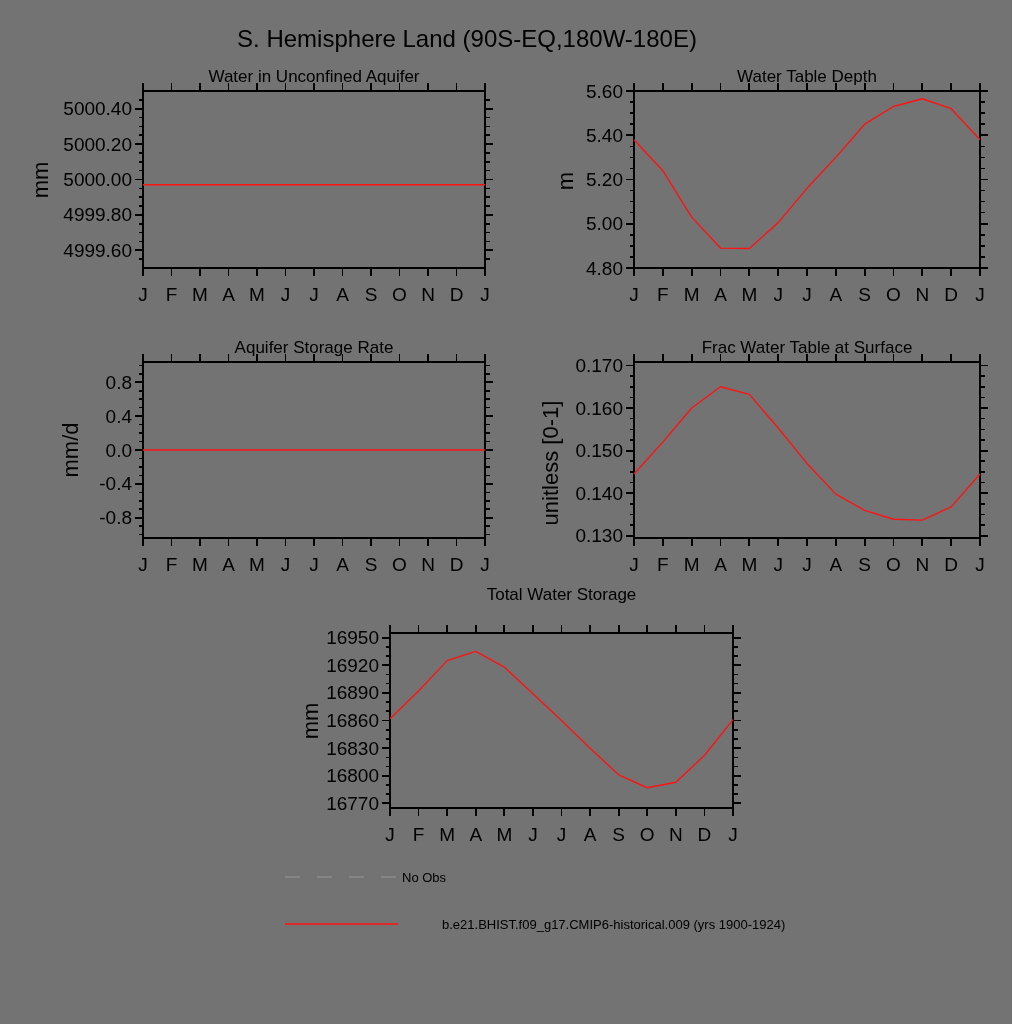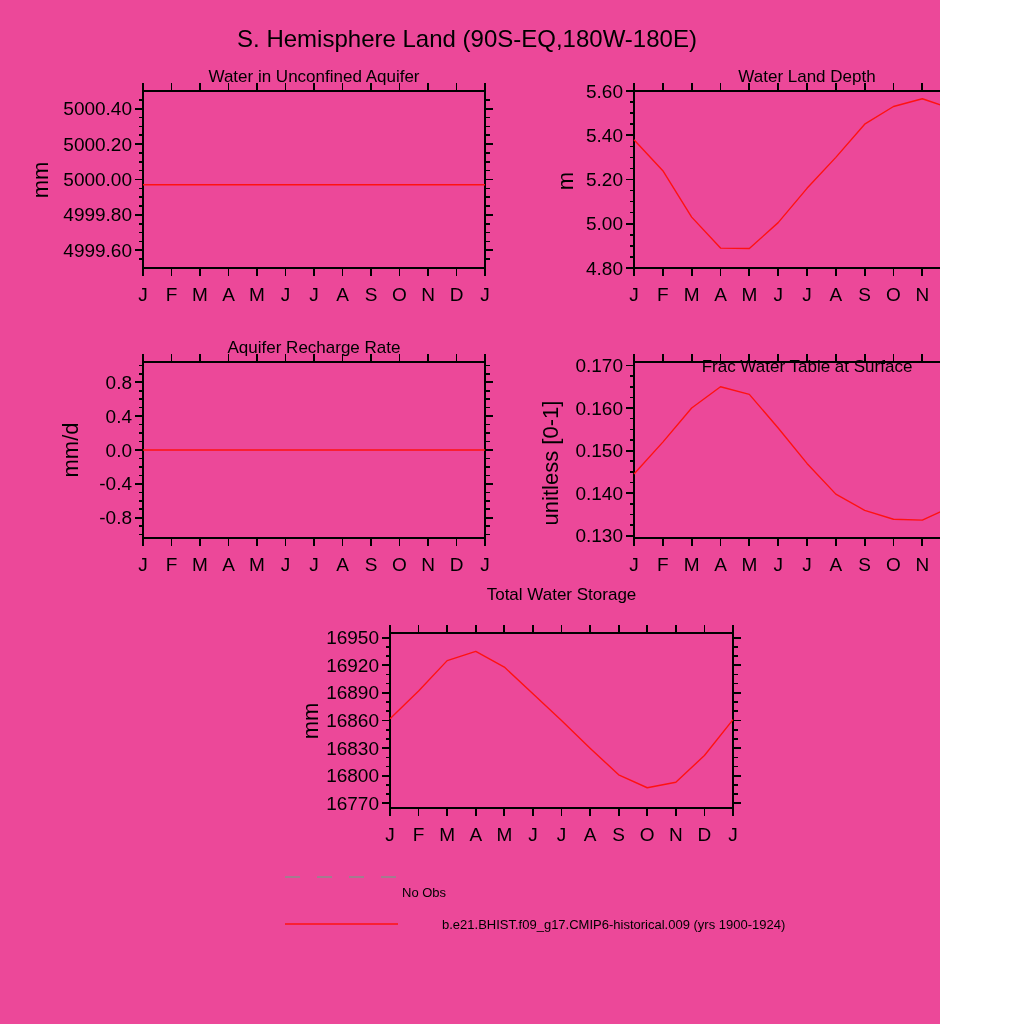--- a/index.html
+++ b/index.html
@@ -1,17 +1,17 @@
 <!DOCTYPE html>
 <html><head>
 <meta charset="utf-8">
 <style>
   html,body{margin:0;padding:0;background:#ffffff;}
   body{font-family:"Liberation Sans","DejaVu Sans",sans-serif;color:#000;}
-  #canvas{position:relative;width:940px;height:1024px;background:#ec4899;overflow:hidden;}
+  #canvas{position:relative;width:1012px;height:1024px;background:#737373;overflow:hidden;}
   .main-title{position:absolute;top:26px;left:0;width:934px;text-align:center;font-size:24px;line-height:26px;white-space:nowrap;}
   .panel-title{position:absolute;text-align:center;font-size:17px;line-height:18px;white-space:nowrap;}
   .y-title{position:absolute;width:160px;height:24px;line-height:24px;font-size:22px;text-align:center;transform:rotate(-90deg);transform-origin:center center;white-space:nowrap;}
   svg.plot{position:absolute;overflow:visible;}
   svg.legend-line{position:absolute;overflow:visible;}
   .legend-label{position:absolute;font-size:13px;line-height:16px;white-space:nowrap;}
 </style>
 </head>
 <body>
 
@@ -104,21 +104,21 @@
         <line x1="90.5" y1="164.45000000054733" x2="95" y2="164.45000000054733" stroke="#000000" stroke-width="1.6" shape-rendering="crispEdges"></line>
         <line x1="437" y1="164.45000000054733" x2="441.5" y2="164.45000000054733" stroke="#000000" stroke-width="1.6" shape-rendering="crispEdges"></line>
         <line x1="90.5" y1="182.15000000061173" x2="95" y2="182.15000000061173" stroke="#000000" stroke-width="1.6" shape-rendering="crispEdges"></line>
         <line x1="437" y1="182.15000000061173" x2="441.5" y2="182.15000000061173" stroke="#000000" stroke-width="1.6" shape-rendering="crispEdges"></line>
         <rect x="95" y="14" width="342" height="177" fill="none" stroke="#000000" stroke-width="2" shape-rendering="crispEdges"></rect>
         <polyline points="95.00,107.81 123.50,107.81 152.00,107.81 180.50,107.81 209.00,107.81 237.50,107.81 266.00,107.81 294.50,107.81 323.00,107.81 351.50,107.81 380.00,107.81 408.50,107.81 437.00,107.81" fill="none" stroke="#ff1212" stroke-width="1.4" stroke-linejoin="round" stroke-linecap="butt"></polyline>
       </svg>
   </div>
 
   <div>
-    <div class="panel-title" style="left:634px;top:68px;width:346px;">Water Land Depth</div>
+    <div class="panel-title" style="left:634px;top:68px;width:346px;">Water Table Depth</div>
     <div class="y-title" style="left:486px;top:169px;">m</div>
     <svg class="plot" id="plot-1" width="463" height="239" style="left: 539px; top: 77px;">
         <line x1="95" y1="191" x2="95" y2="199" stroke="#000000" stroke-width="1.8" shape-rendering="crispEdges"></line>
         <line x1="95" y1="14" x2="95" y2="6" stroke="#000000" stroke-width="1.8" shape-rendering="crispEdges"></line>
         <text x="95" y="224" text-anchor="middle" font-size="19" fill="#000000">J</text>
         <line x1="123.83333333333333" y1="191" x2="123.83333333333333" y2="199" stroke="#000000" stroke-width="1.8" shape-rendering="crispEdges"></line>
         <line x1="123.83333333333333" y1="14" x2="123.83333333333333" y2="6" stroke="#000000" stroke-width="1.8" shape-rendering="crispEdges"></line>
         <text x="123.83333333333333" y="224" text-anchor="middle" font-size="19" fill="#000000">F</text>
         <line x1="152.66666666666666" y1="191" x2="152.66666666666666" y2="199" stroke="#000000" stroke-width="1.8" shape-rendering="crispEdges"></line>
         <line x1="152.66666666666666" y1="14" x2="152.66666666666666" y2="6" stroke="#000000" stroke-width="1.8" shape-rendering="crispEdges"></line>
@@ -191,21 +191,21 @@
         <line x1="90.5" y1="168.8749999999995" x2="95" y2="168.8749999999995" stroke="#000000" stroke-width="1.6" shape-rendering="crispEdges"></line>
         <line x1="441" y1="168.8749999999995" x2="445.5" y2="168.8749999999995" stroke="#000000" stroke-width="1.6" shape-rendering="crispEdges"></line>
         <line x1="90.5" y1="179.93749999999946" x2="95" y2="179.93749999999946" stroke="#000000" stroke-width="1.6" shape-rendering="crispEdges"></line>
         <line x1="441" y1="179.93749999999946" x2="445.5" y2="179.93749999999946" stroke="#000000" stroke-width="1.6" shape-rendering="crispEdges"></line>
         <rect x="95" y="14" width="346" height="177" fill="none" stroke="#000000" stroke-width="2" shape-rendering="crispEdges"></rect>
         <polyline points="95.00,62.67 123.83,93.65 152.67,140.11 181.50,171.09 210.33,171.53 239.17,145.64 268.00,111.35 296.83,80.37 325.67,47.19 354.50,29.49 383.33,21.74 412.17,31.70 441.00,62.67" fill="none" stroke="#ff1212" stroke-width="1.4" stroke-linejoin="round" stroke-linecap="butt"></polyline>
       </svg>
   </div>
 
   <div>
-    <div class="panel-title" style="left:143px;top:339px;width:342px;">Aquifer Recharge Rate</div>
+    <div class="panel-title" style="left:143px;top:339px;width:342px;">Aquifer Storage Rate</div>
     <div class="y-title" style="left:-9px;top:438px;">mm/d</div>
     <svg class="plot" id="plot-2" width="459" height="238" style="left: 48px; top: 348px;">
         <line x1="95" y1="190" x2="95" y2="198" stroke="#000000" stroke-width="1.8" shape-rendering="crispEdges"></line>
         <line x1="95" y1="14" x2="95" y2="6" stroke="#000000" stroke-width="1.8" shape-rendering="crispEdges"></line>
         <text x="95" y="223" text-anchor="middle" font-size="19" fill="#000000">J</text>
         <line x1="123.5" y1="190" x2="123.5" y2="198" stroke="#000000" stroke-width="1.8" shape-rendering="crispEdges"></line>
         <line x1="123.5" y1="14" x2="123.5" y2="6" stroke="#000000" stroke-width="1.8" shape-rendering="crispEdges"></line>
         <text x="123.5" y="223" text-anchor="middle" font-size="19" fill="#000000">F</text>
         <line x1="152" y1="190" x2="152" y2="198" stroke="#000000" stroke-width="1.8" shape-rendering="crispEdges"></line>
         <line x1="152" y1="14" x2="152" y2="6" stroke="#000000" stroke-width="1.8" shape-rendering="crispEdges"></line>
@@ -286,21 +286,21 @@
         <line x1="90.5" y1="178.15384615384613" x2="95" y2="178.15384615384613" stroke="#000000" stroke-width="1.6" shape-rendering="crispEdges"></line>
         <line x1="437" y1="178.15384615384613" x2="441.5" y2="178.15384615384613" stroke="#000000" stroke-width="1.6" shape-rendering="crispEdges"></line>
         <line x1="90.5" y1="186.6153846153846" x2="95" y2="186.6153846153846" stroke="#000000" stroke-width="1.6" shape-rendering="crispEdges"></line>
         <line x1="437" y1="186.6153846153846" x2="441.5" y2="186.6153846153846" stroke="#000000" stroke-width="1.6" shape-rendering="crispEdges"></line>
         <rect x="95" y="14" width="342" height="176" fill="none" stroke="#000000" stroke-width="2" shape-rendering="crispEdges"></rect>
         <polyline points="95.00,102.00 123.50,102.00 152.00,102.00 180.50,102.00 209.00,102.00 237.50,102.00 266.00,102.00 294.50,102.00 323.00,102.00 351.50,102.00 380.00,102.00 408.50,102.00 437.00,102.00" fill="none" stroke="#ff1212" stroke-width="1.4" stroke-linejoin="round" stroke-linecap="butt"></polyline>
       </svg>
   </div>
 
   <div>
-    <div class="panel-title" style="left:634px;top:358px;width:346px;">Frac Water Table at Surface</div>
+    <div class="panel-title" style="left:634px;top:339px;width:346px;">Frac Water Table at Surface</div>
     <div class="y-title" style="left:471px;top:451px;">unitless [0-1]</div>
     <svg class="plot" id="plot-3" width="463" height="238" style="left: 539px; top: 348px;">
         <line x1="95" y1="190" x2="95" y2="198" stroke="#000000" stroke-width="1.8" shape-rendering="crispEdges"></line>
         <line x1="95" y1="14" x2="95" y2="6" stroke="#000000" stroke-width="1.8" shape-rendering="crispEdges"></line>
         <text x="95" y="223" text-anchor="middle" font-size="19" fill="#000000">J</text>
         <line x1="123.83333333333333" y1="190" x2="123.83333333333333" y2="198" stroke="#000000" stroke-width="1.8" shape-rendering="crispEdges"></line>
         <line x1="123.83333333333333" y1="14" x2="123.83333333333333" y2="6" stroke="#000000" stroke-width="1.8" shape-rendering="crispEdges"></line>
         <text x="123.83333333333333" y="223" text-anchor="middle" font-size="19" fill="#000000">F</text>
         <line x1="152.66666666666666" y1="190" x2="152.66666666666666" y2="198" stroke="#000000" stroke-width="1.8" shape-rendering="crispEdges"></line>
         <line x1="152.66666666666666" y1="14" x2="152.66666666666666" y2="6" stroke="#000000" stroke-width="1.8" shape-rendering="crispEdges"></line>
@@ -469,20 +469,20 @@
         <line x1="438" y1="175.18421052631578" x2="442.5" y2="175.18421052631578" stroke="#000000" stroke-width="1.6" shape-rendering="crispEdges"></line>
         <rect x="95" y="14" width="343" height="175" fill="none" stroke="#000000" stroke-width="2" shape-rendering="crispEdges"></rect>
         <polyline points="95.00,99.66 123.58,72.03 152.17,41.63 180.75,32.42 209.33,48.08 237.92,74.79 266.50,101.50 295.08,129.13 323.67,155.84 352.25,168.74 380.83,163.21 409.42,136.50 438.00,100.58" fill="none" stroke="#ff1212" stroke-width="1.4" stroke-linejoin="round" stroke-linecap="butt"></polyline>
       </svg>
   </div>
 
   <div>
     <svg class="legend-line" id="legend-line-0" style="left:284px;top:872px;" width="118" height="10">
         <line x1="1" y1="5" x2="113" y2="5" stroke="#8c8c8c" stroke-width="1.7" stroke-dasharray="15 17"></line>
       </svg>
-    <div class="legend-label" style="left:402px;top:870px;margin-top:15px;">No Obs</div>
+    <div class="legend-label" style="left:402px;top:870px;">No Obs</div>
     <svg class="legend-line" id="legend-line-1" style="left:284px;top:919px;" width="118" height="10">
         <line x1="1" y1="5" x2="114" y2="5" stroke="#ff1212" stroke-width="1.3"></line>
       </svg>
     <div class="legend-label" style="left:402px;top:917px;margin-left:40px;">b.e21.BHIST.f09_g17.CMIP6-historical.009 (yrs 1900-1924)</div>
   </div>
 
 </div>
 
 </body></html>

